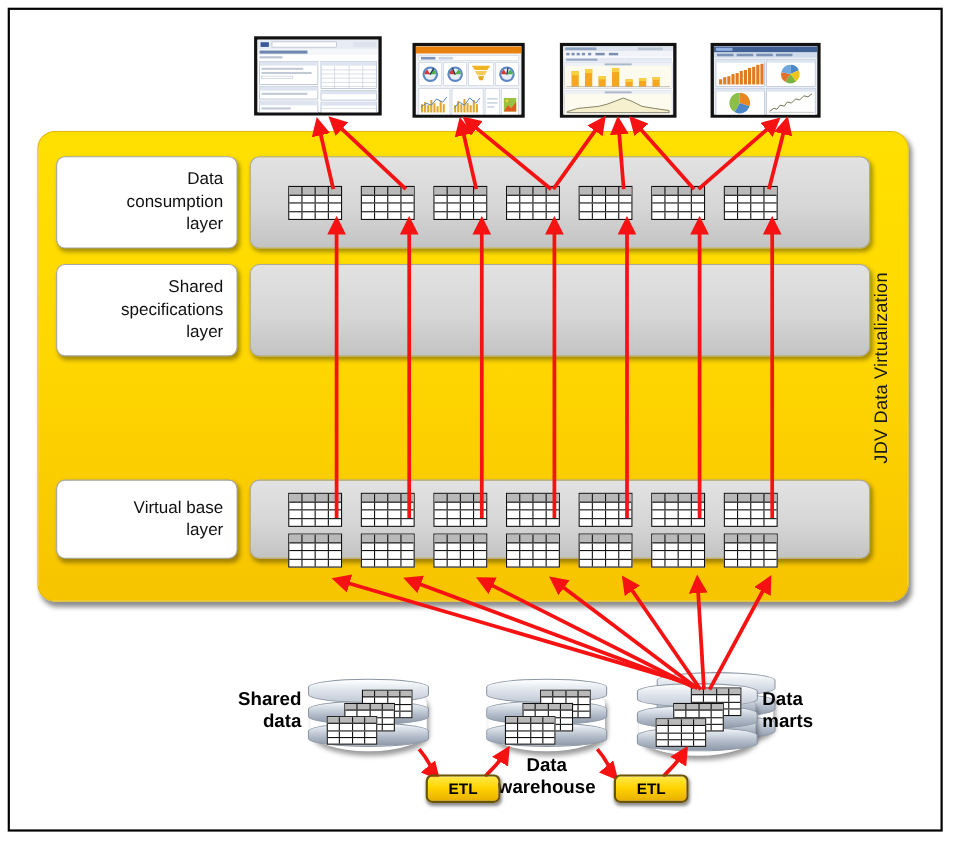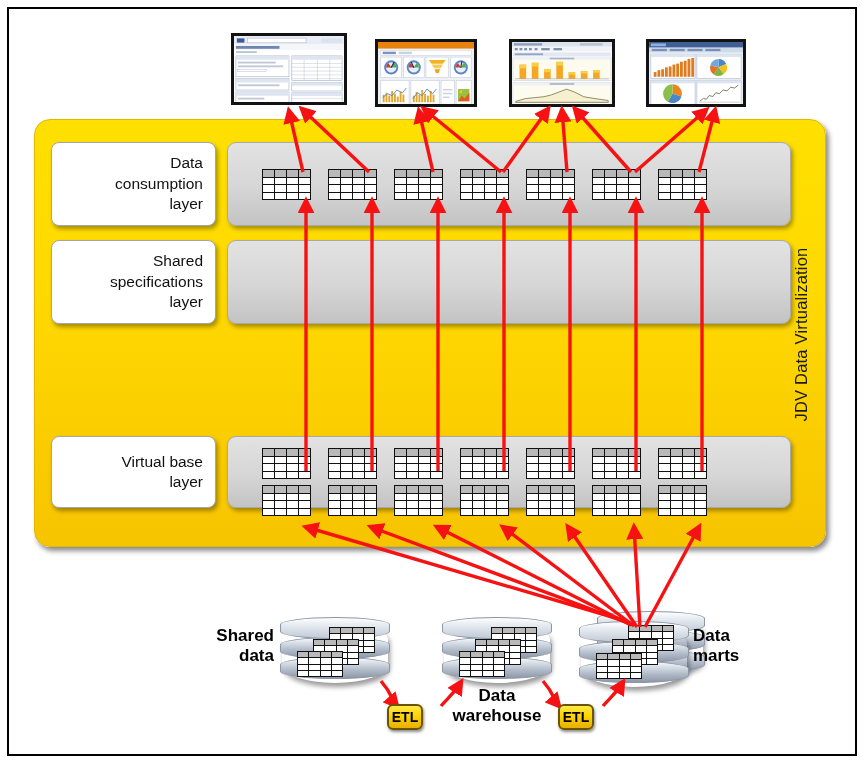--- a/index.html
+++ b/index.html
@@ -67,21 +67,21 @@
   
   .mini{position:absolute;border:1.5px solid #111;background:#fff;
         box-sizing:border-box;display:flex;flex-direction:column;}
   .mini .tr{flex:1;display:flex;border-bottom:1px solid #111;}
   .mini .tr:last-child{border-bottom:none;}
   .mini .tr.hd{background:#b9b9b9;}
   .mini .td{flex:1;border-right:1px solid #111;}
   .mini .td:last-child{border-right:none;}
 
   
-  .etl{position:absolute;width:36px;height:26px;border-radius:6px;
+  .etl{position:absolute;width:68px;height:26px;border-radius:6px;
        background:linear-gradient(180deg,#ffe84a 0%,#ffd400 45%,#e8b000 100%);
        border:2px solid #6b5400;box-sizing:border-box;
        box-shadow:1px 2px 3px rgba(0,0,0,.45);
        display:flex;align-items:center;justify-content:center;
        font-size:14px;font-weight:bold;color:#000;}
 
   
   .cap{position:absolute;font-size:17px;font-weight:bold;color:#000;
        line-height:1.15;white-space:nowrap;}
 

